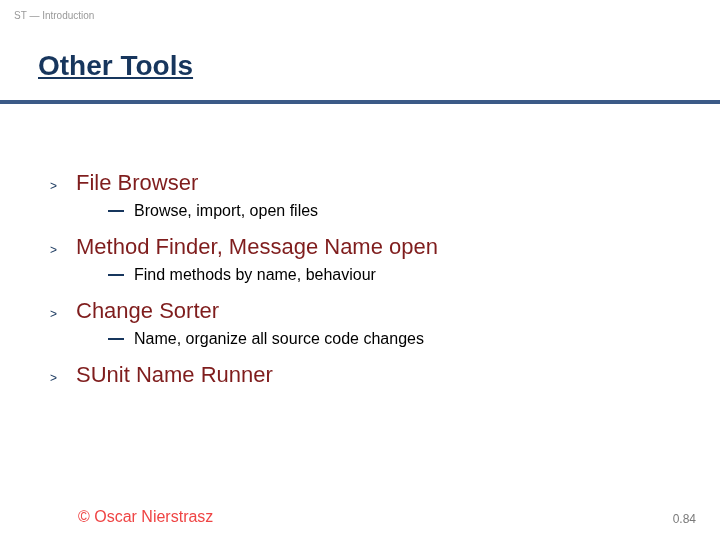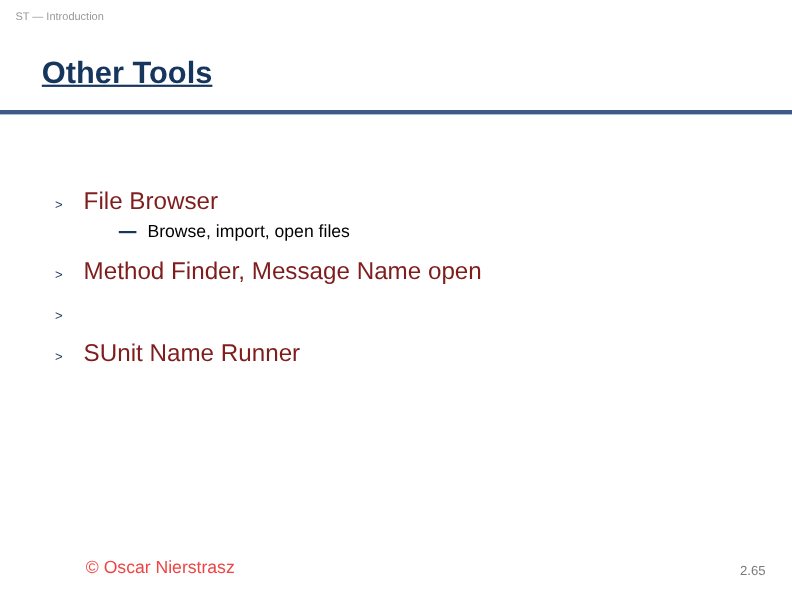--- a/index.html
+++ b/index.html
@@ -114,31 +114,40 @@
       <span class="dash"></span>
       <span class="sub-text">Browse, import, open files</span>
     </div>
   </div>
 
   <div class="item">
     <div class="item-head">
       <span class="caret">&gt;</span>
       <span class="item-title">Method Finder, Message Name open</span>
     </div>
+    <div class="sub">
+      <span class="dash"></span>
+      <span class="sub-text">Find methods by name, behaviour</span>
+    </div>
   </div>
 
   <div class="item">
     <div class="item-head">
       <span class="caret">&gt;</span>
+      <span class="item-title">Change Sorter</span>
+    </div>
+    <div class="sub">
+      <span class="dash"></span>
+      <span class="sub-text">Name, organize all source code changes</span>
     </div>
   </div>
 
   <div class="item">
     <div class="item-head">
       <span class="caret">&gt;</span>
       <span class="item-title">SUnit Name Runner</span>
     </div>
   </div>
 
 </div>
 
 <div class="footer-left">© Oscar Nierstrasz</div>
-<div class="footer-right">2.65</div>
+<div class="footer-right">0.84</div>
 
 </body></html>

